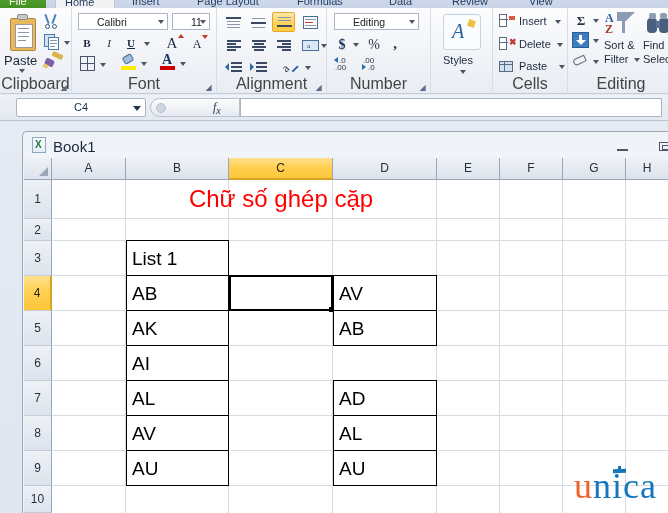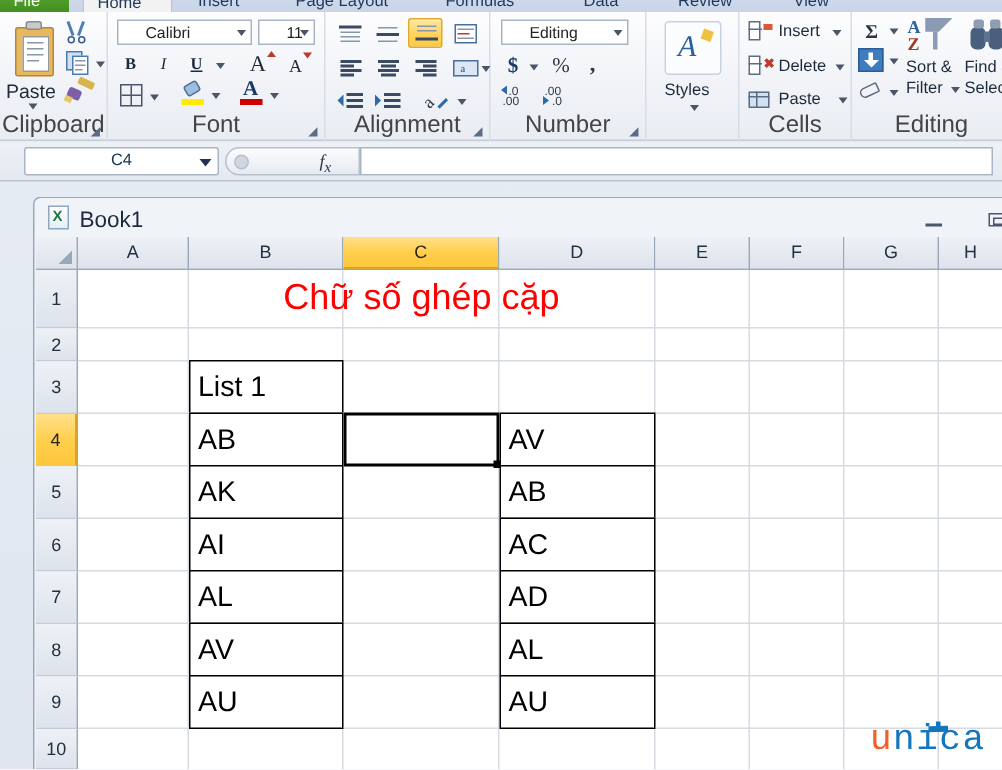--- a/index.html
+++ b/index.html
@@ -216,22 +216,22 @@
     position:absolute; border:2px solid #000; background:#fff;
   }
   .selcell .fh {
     position:absolute; right:-3px; bottom:-3px; width:5px;height:5px;
     background:#000;
   }
 
   
   .logo {
     position:absolute; right:12px; bottom:6px;
-    font-size:24px; letter-spacing:1px;
-    font-family:Liberation Mono, monospace;
+    font-size:36px; letter-spacing:1px;
+    font-family:Liberation Serif, serif;
   }
   .logo .u { color:#ef6128; }
   .logo .rest { color:#1476bd; }
   .logo .cap {
     position:absolute; width:13px; height:4px;
     background:#1476bd; left:39px; top:4px;
     transform: skewY(-2deg);
   }
   .logo .cap:after{
     content:""; position:absolute; left:5px; top:-3px;
@@ -595,21 +595,20 @@
         <div class="dcell" style="left:74px;top:60px;width:103px;height:36px;">List 1</div>
         <div class="dcell" style="left:74px;top:95px;width:103px;height:36px;">AB</div>
         <div class="dcell" style="left:74px;top:165px;width:103px;height:36px;">AI</div>
         <div class="dcell" style="left:74px;top:130px;width:103px;height:36px;">AK</div>
         <div class="dcell" style="left:74px;top:200px;width:103px;height:36px;">AL</div>
         <div class="dcell" style="left:74px;top:235px;width:103px;height:36px;">AV</div>
         <div class="dcell" style="left:74px;top:270px;width:103px;height:36px;">AU</div>
 
         <div class="dcell" style="left:281px;top:95px;width:104px;height:36px;">AV</div>
         <div class="dcell" style="left:281px;top:130px;width:104px;height:36px;">AB</div>
-        <div class="dcell" style="left:281px;top:165px;width:104px;height:36px;">AC</div>
         <div class="dcell" style="left:281px;top:200px;width:104px;height:36px;">AD</div>
         <div class="dcell" style="left:281px;top:235px;width:104px;height:36px;">AL</div>
         <div class="dcell" style="left:281px;top:270px;width:104px;height:36px;">AU</div>
 
         <div class="selcell" style="left:177px;top:95px;width:104px;height:36px;">
           <div class="fh"></div>
         </div>
       </div>
 
       <div class="logo">

